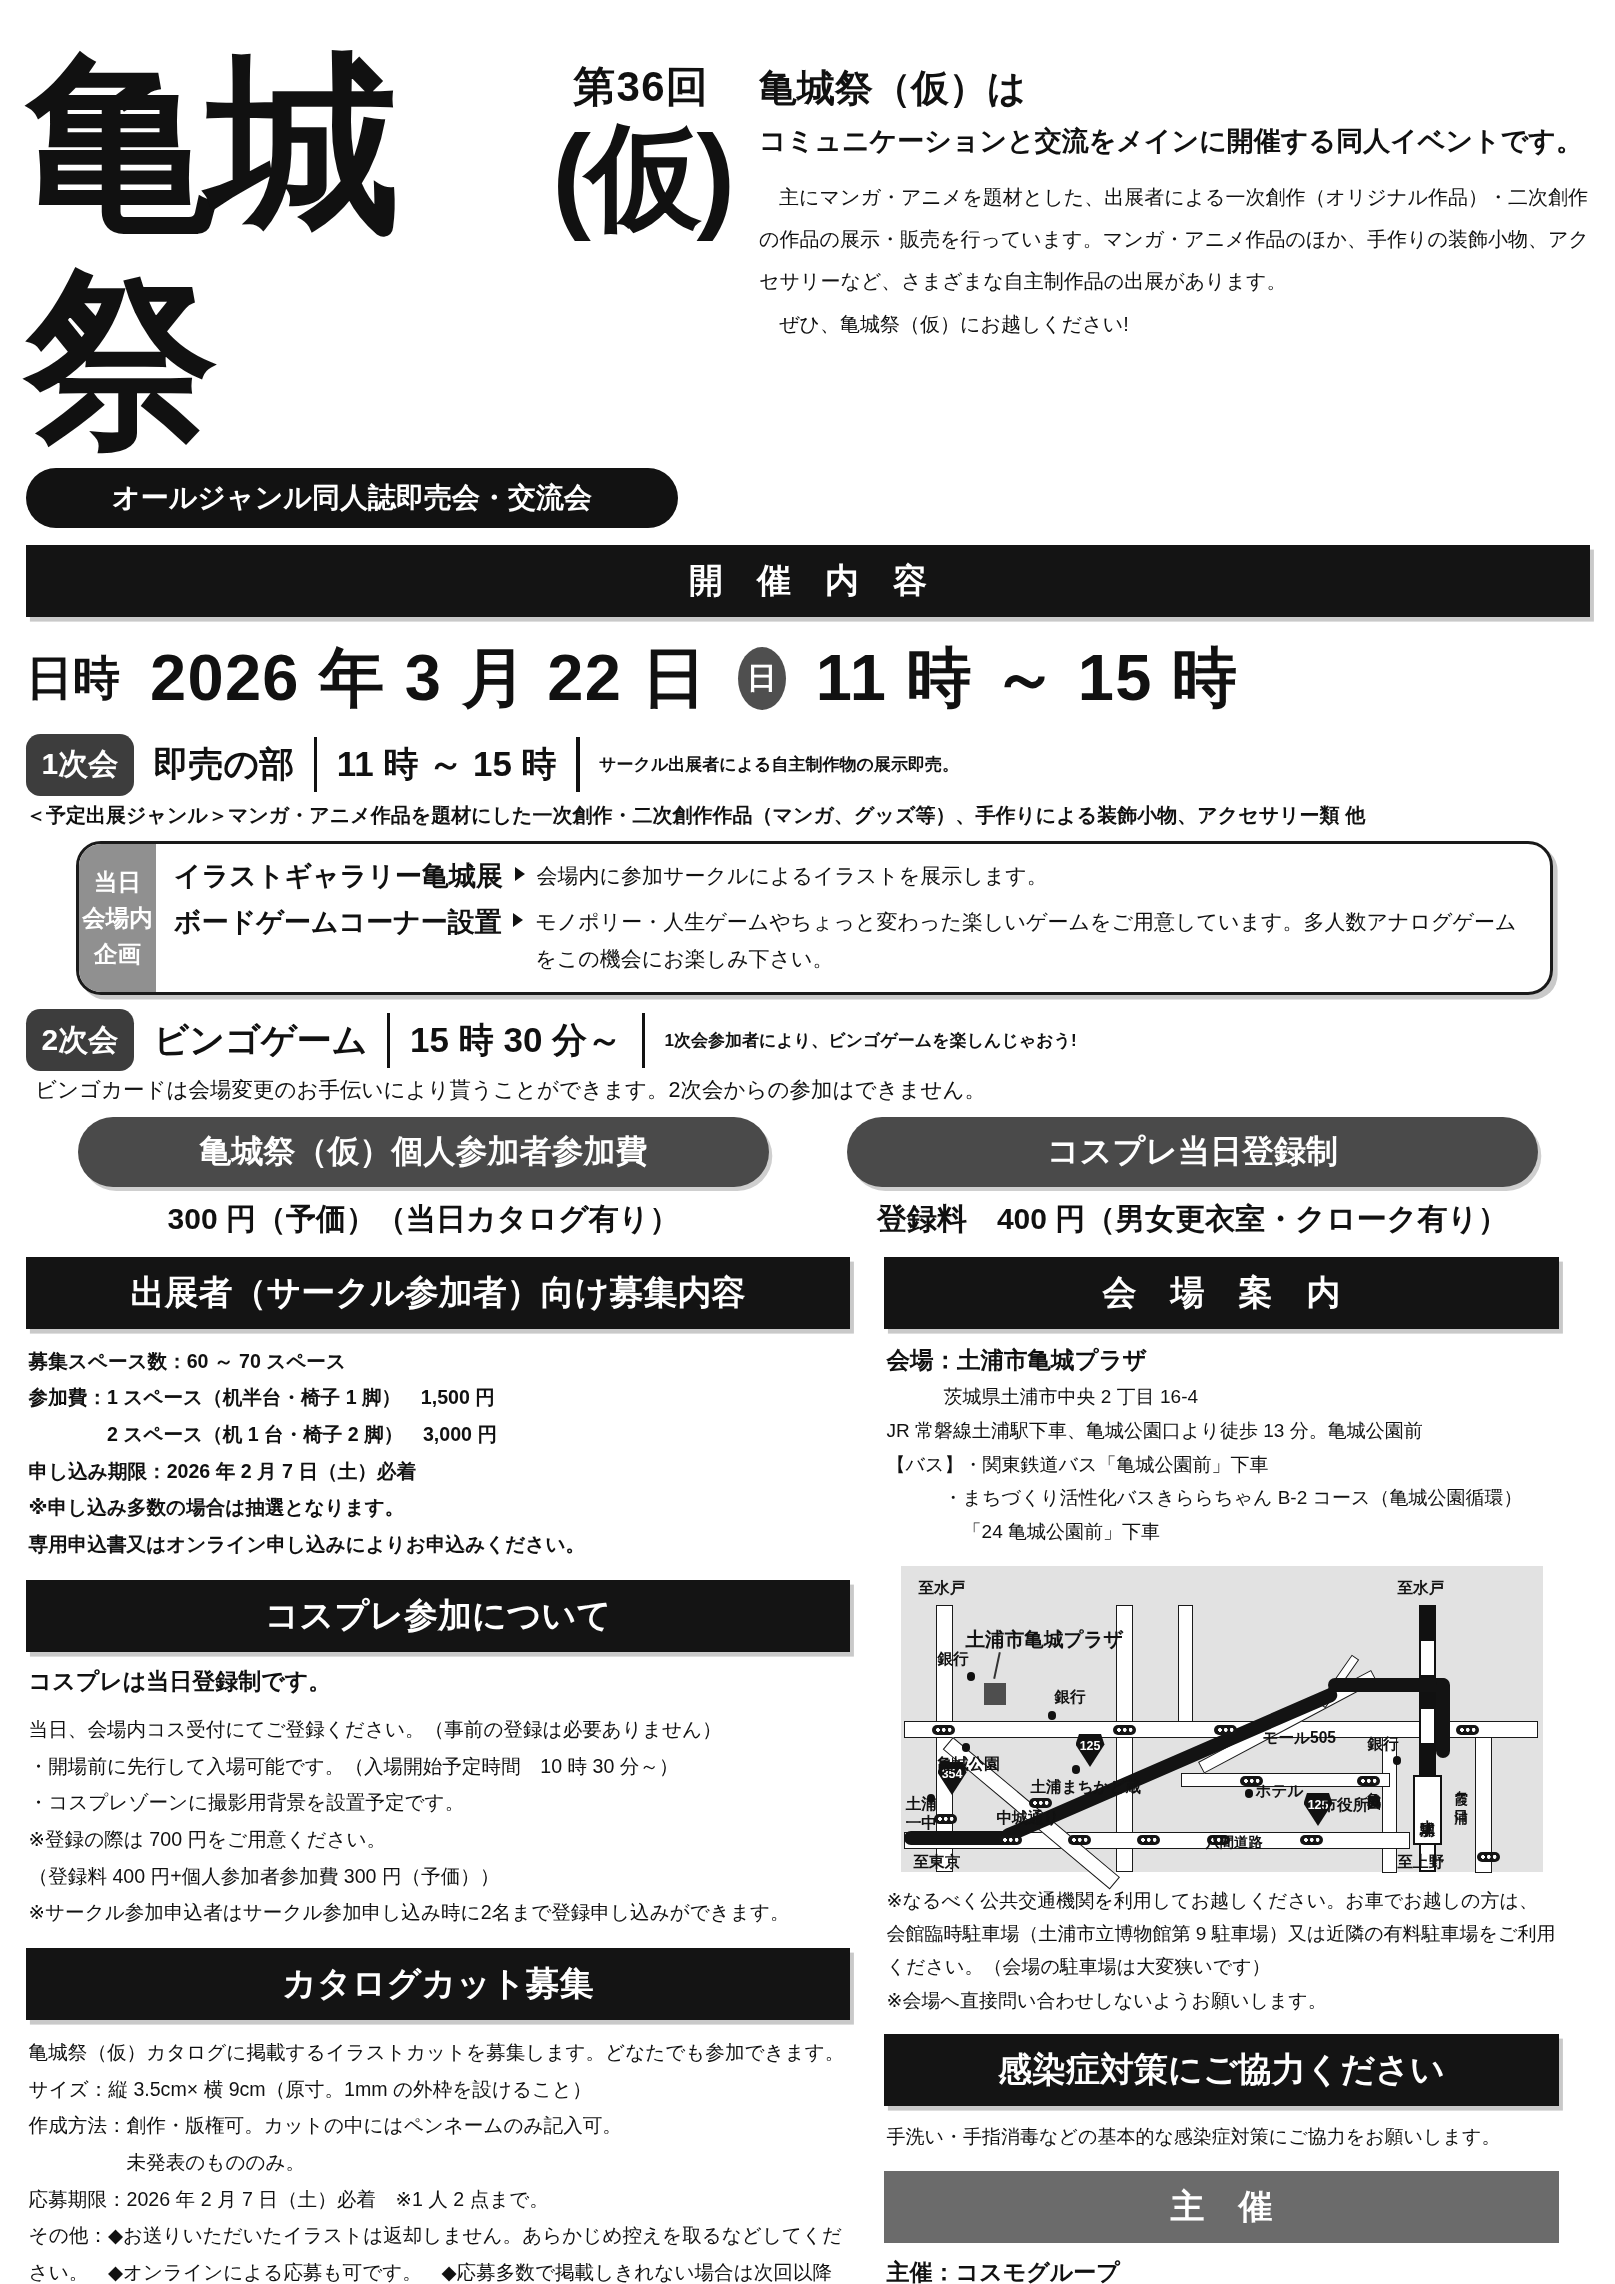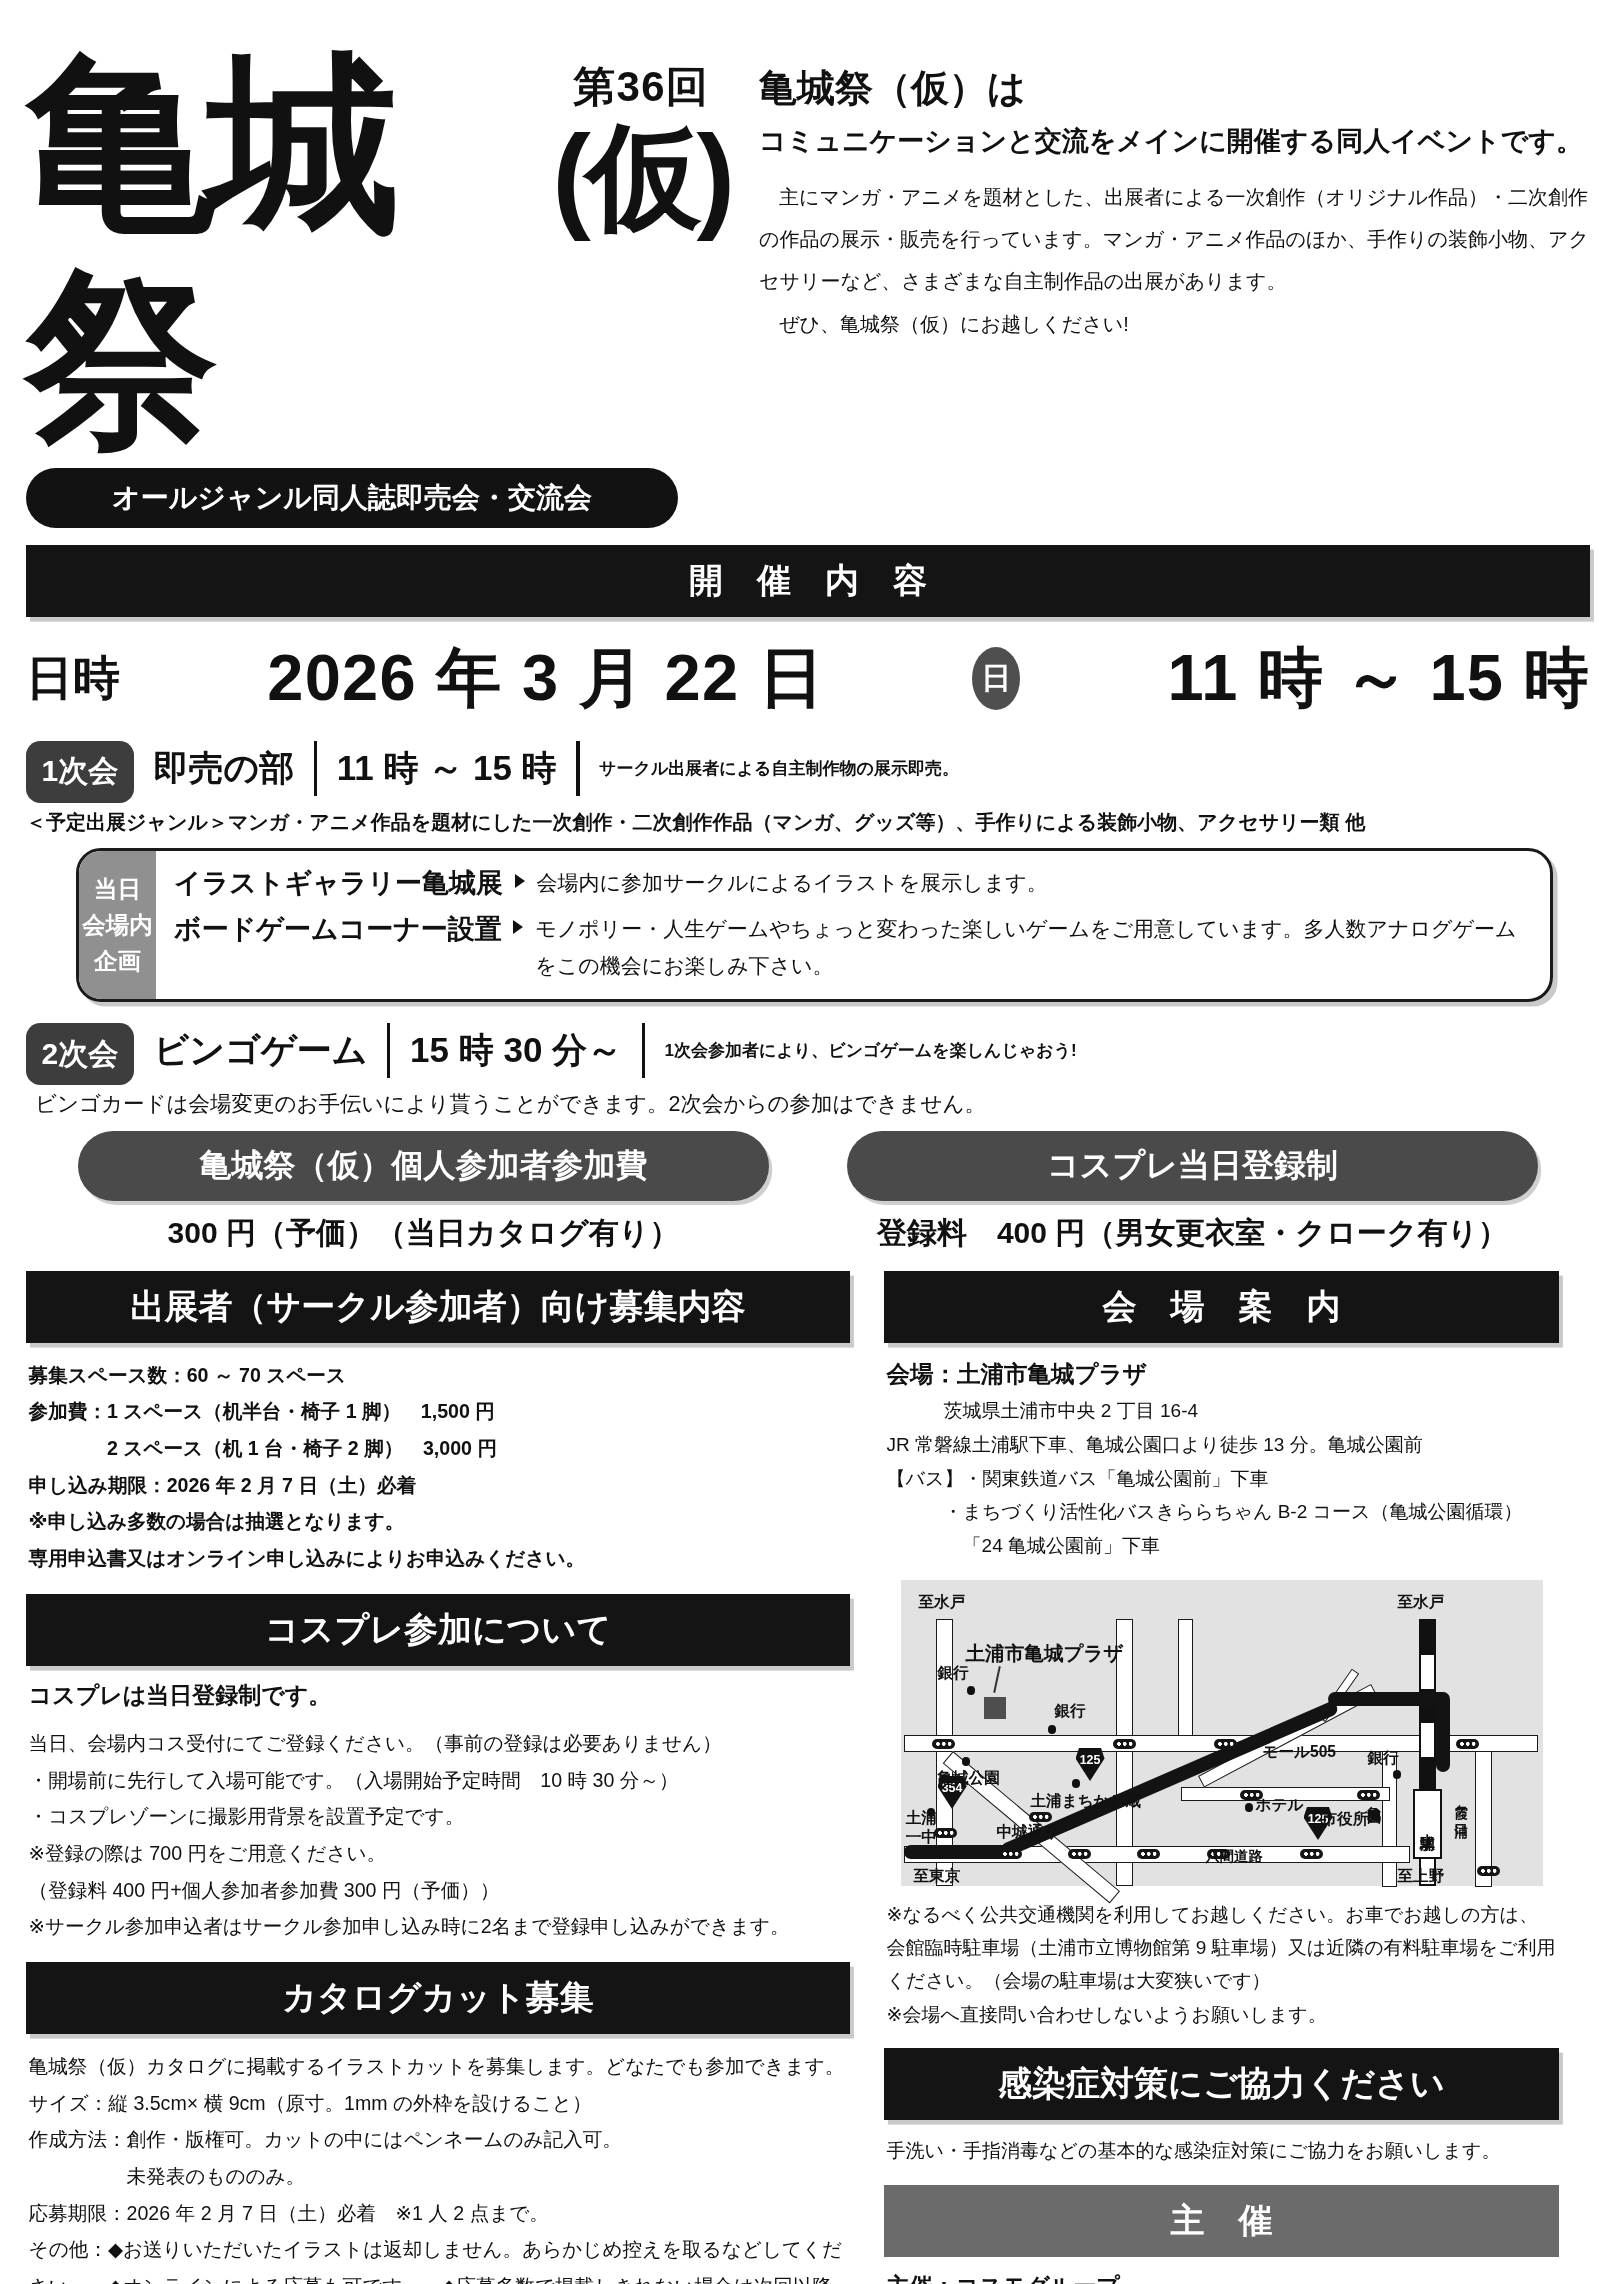--- a/index.html
+++ b/index.html
@@ -23,29 +23,29 @@
   .intro-h1{font-size:38px;font-weight:900;}
   .intro-h2{font-size:27px;font-weight:900;margin-top:9px;}
   .intro-p{font-size:20px;line-height:2.1;margin-top:17px;}
   .intro-p2{font-size:20px;margin-top:9px;}
   
   .bar{background:#141414;color:#fff;font-weight:bold;text-align:center;
     font-size:34px;padding:13px 0;box-shadow:3.9px 4.6px 0 #c9c9c9;}
   .bar.top{margin-top:17px;}
   .bar-gray{background:#6b6b6b;box-shadow:none;}
   
-  .date-row{display:flex;align-items:center;justify-content:space-between;gap:30px;margin:17px 0 6.5px;}
+  .date-row{display:flex;align-items:center;justify-content:flex-start;gap:30px;margin:17px 0 6.5px;}
   .date-label{font-size:47px;font-weight:900;}
   .date-main{font-size:65px;font-weight:900;letter-spacing:1.3px;}
   .day-badge{width:48px;height:63px;background:#4f4f4f;border-radius:50%;color:#fff;
     display:flex;align-items:center;justify-content:center;font-size:30px;font-weight:bold;flex:0 0 auto;}
   
   .session-row{display:flex;align-items:center;gap:19.6px;margin:11.7px 0 3.9px;}
   .session-badge{background:#3d3d3d;color:#fff;font-weight:bold;font-size:30px;border-radius:14.3px;
-    padding:10.4px 15.6px;flex:0 0 auto;margin-top:7px;}
+    padding:10.4px 15.6px;flex:0 0 auto;}
   .session-title{font-size:35px;font-weight:900;}
   .session-time{font-size:35px;font-weight:900;}
   .vdiv{width:3.3px;height:55px;background:#111;flex:0 0 auto;}
   .session-desc{font-size:17px;font-weight:bold;}
   .genre-line{font-size:20px;font-weight:bold;margin:6.5px 0 11.7px;}
   
   .kikaku-box{display:flex;border:3.3px solid #1a1a1a;border-radius:25px;overflow:hidden;
     margin:5.2px 37px 14.3px 50px;box-shadow:4.6px 4.6px 0 #c9c9c9;}
   .kikaku-label{background:#909090;color:#fff;font-weight:bold;font-size:23.5px;width:77px;
     display:flex;flex-direction:column;align-items:center;justify-content:center;gap:3.9px;text-align:center;flex:0 0 auto;}

